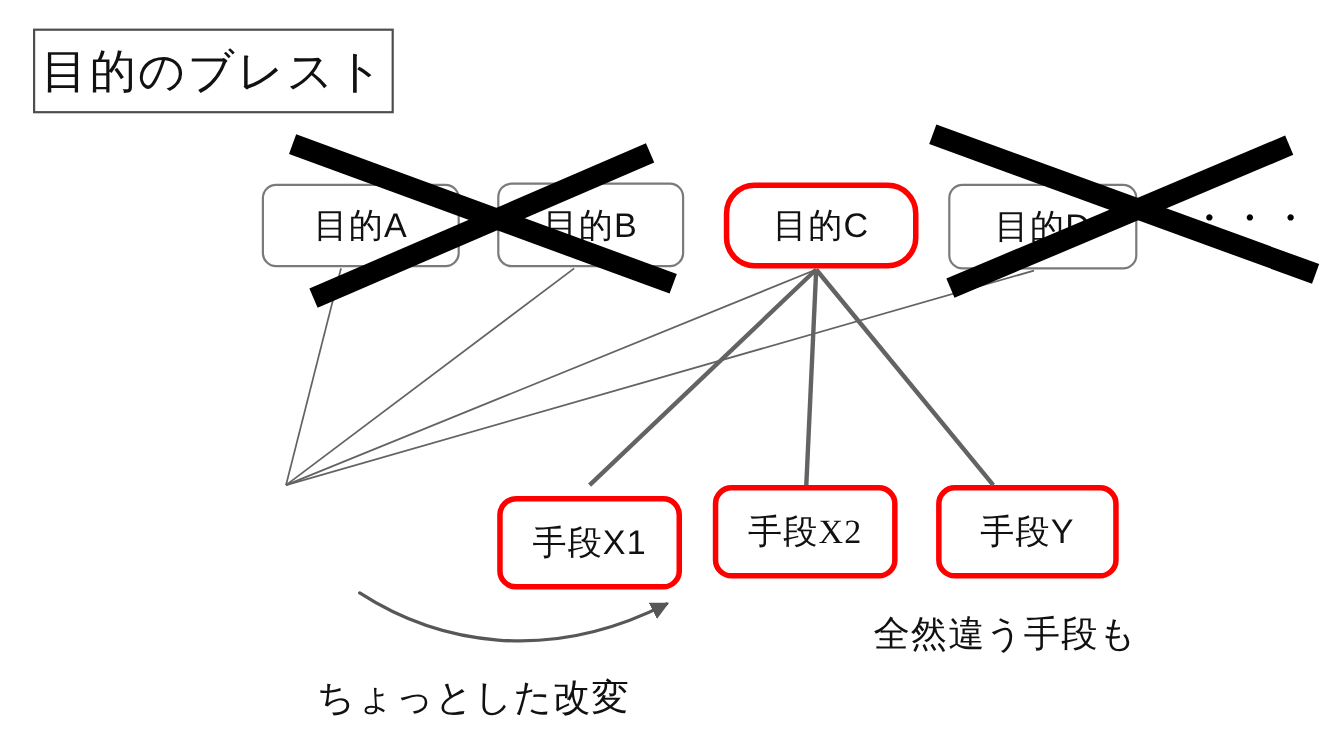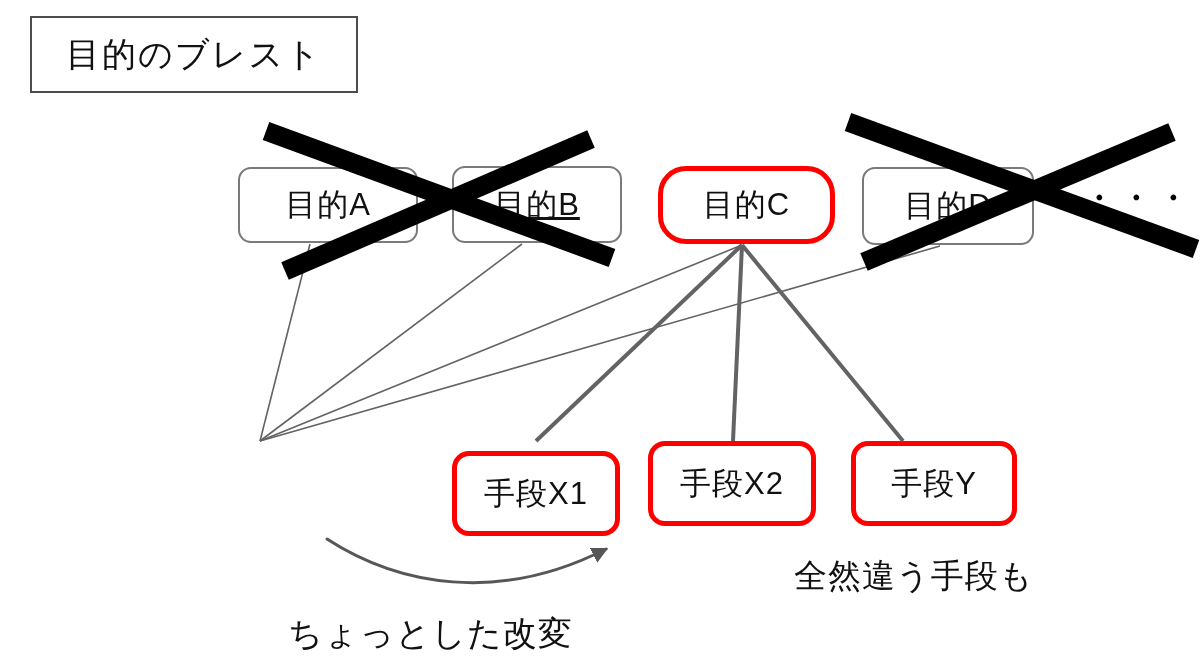--- a/index.html
+++ b/index.html
@@ -15,34 +15,34 @@
   .canvas{
     position:relative;width:1200px;height:672px;background:var(--background);
     overflow:hidden;margin:0 auto;
   }
   .node{
     position:absolute;display:flex;align-items:center;justify-content:center;
     background:#ffffff;color:var(--text);box-sizing:border-box;
     font-size:31px;letter-spacing:1px;white-space:nowrap;z-index:1;
   }
   .titlebox{
-    left:30px;top:16px;width:328px;height:77px;
-    border:2px solid #4d4d4d;border-radius:0;font-size:34px;letter-spacing:2px;
+    left:30px;top:26px;width:328px;height:77px;
+    border:2px solid #4d4d4d;border-radius:0;font-size:42px;letter-spacing:2px;
   }
   .plain{border:2px solid var(--plain-border);border-radius:13px;text-align:center;}
   .hot{border:5px solid var(--highlight-border);border-radius:17px;}
   
   .n-pa{left:238px;top:167px;width:180px;height:76px;}
-  .n-pb{left:452px;top:166px;width:170px;height:77px;text-decoration:underline;}
+  .n-pb{left:452px;top:166px;width:170px;height:77px;}
   .n-pc{left:658px;top:166px;width:177px;height:78px;border-radius:28px;}
   .n-pd{left:862px;top:167px;width:172px;height:78px;}
   
   .n-mx{left:134px;top:441px;width:258px;height:82px;border-color:#565656;font-size:33px;border-radius:17px;}
   .n-x1{left:452px;top:451px;width:168px;height:85px;align-items:center;}
-  .n-x2{left:648px;top:441px;width:168px;height:85px;}
+  .n-x2{left:648px;top:441px;width:168px;height:85px;font-family:Liberation Serif, serif;}
   .n-my{left:851px;top:441px;width:166px;height:85px;}
   .ellipsis{
     position:absolute;left:1084px;top:178px;color:#000;font-size:30px;
     font-weight:bold;letter-spacing:7px;z-index:1;
   }
   .note{position:absolute;color:var(--text);white-space:nowrap;z-index:3;}
   .note-mod{left:288px;top:611px;font-size:34px;letter-spacing:1px;}
   .note-diff{left:794px;top:554px;font-size:33px;letter-spacing:1px;}
   svg.overlay{position:absolute;left:0;top:0;z-index:2;pointer-events:none;}
   .edge-thin{stroke:var(--connector);stroke-width:1.6;}

